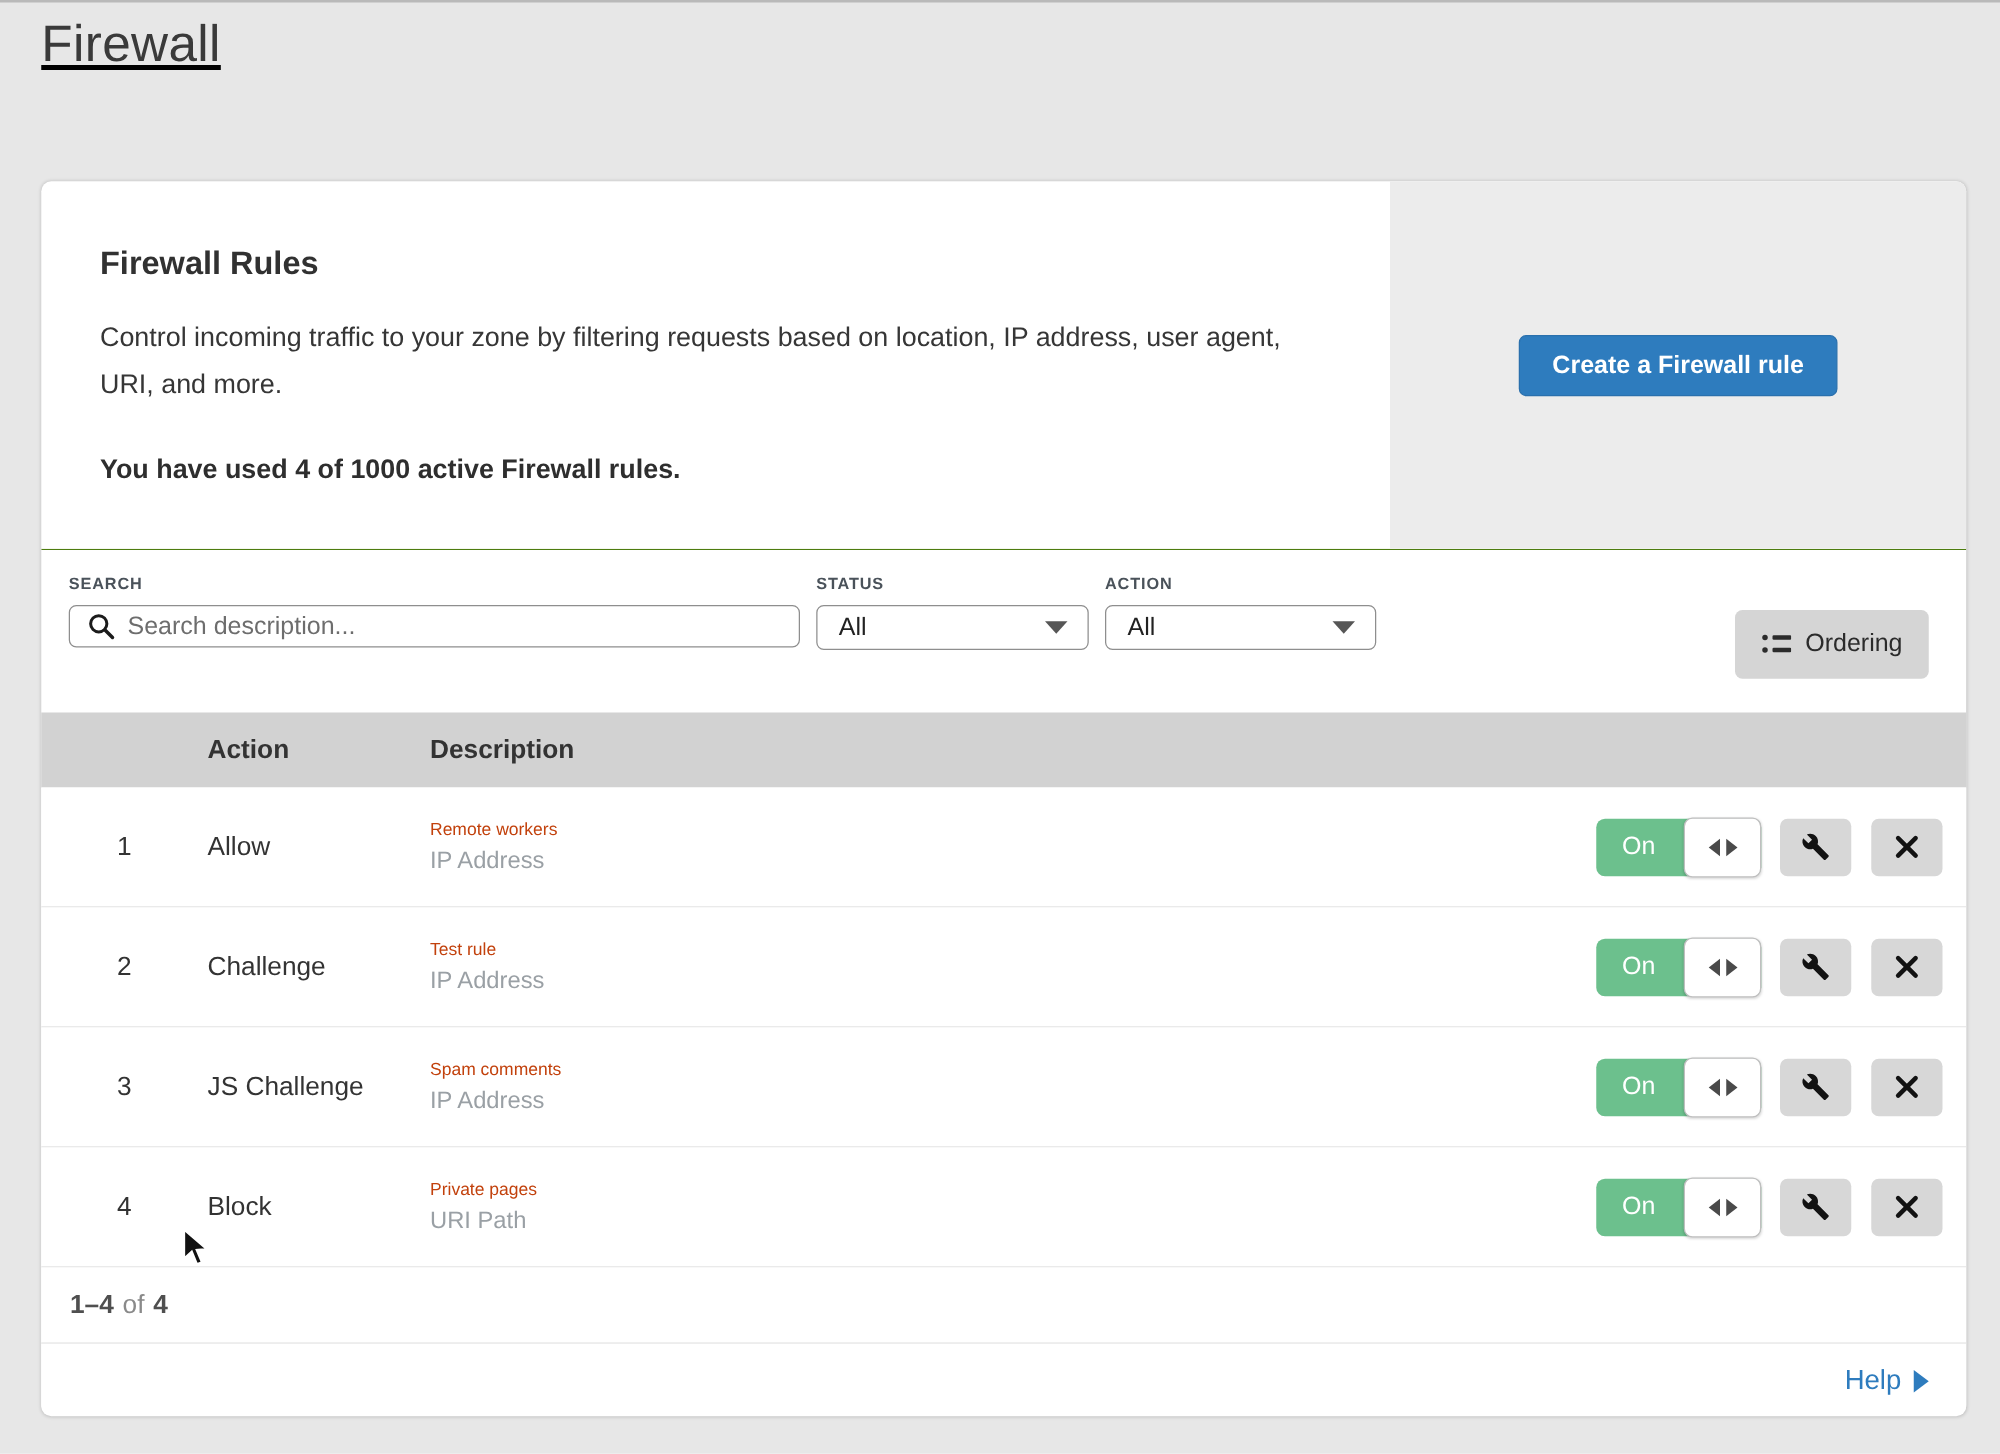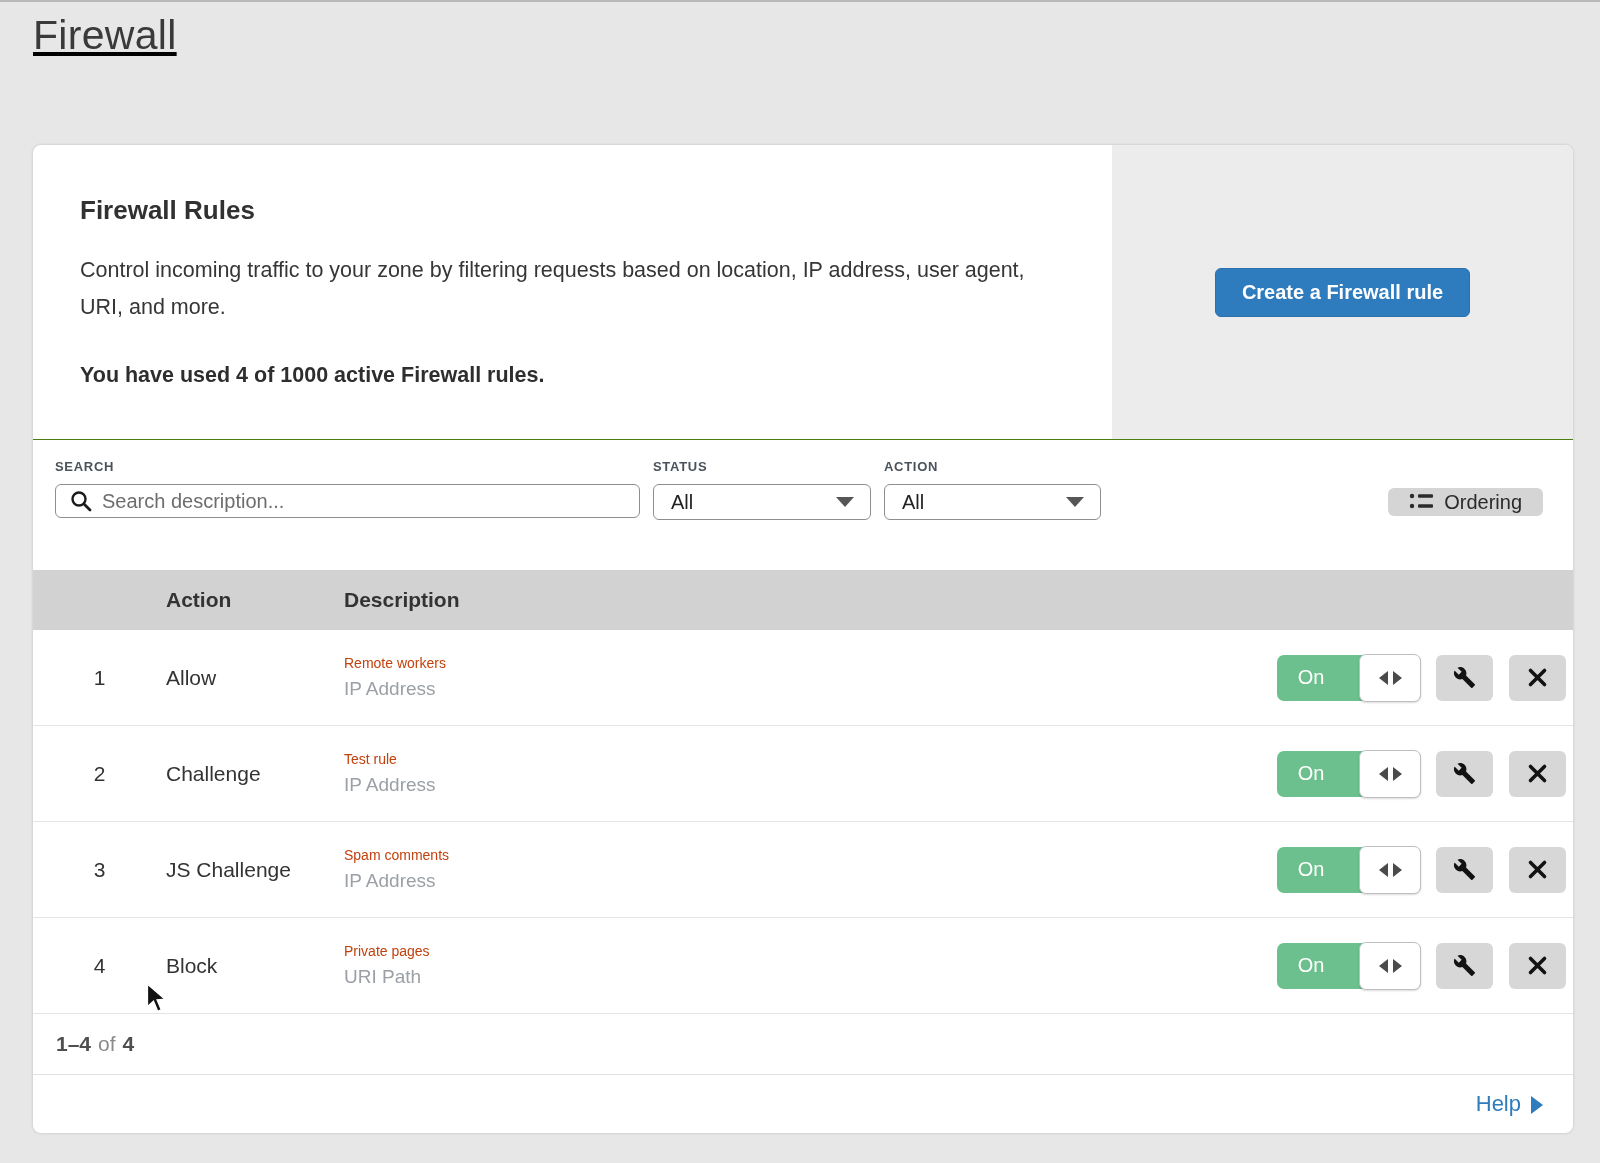--- a/index.html
+++ b/index.html
@@ -141,21 +141,21 @@
   .select-action { width: 217px; }
   .caret {
     width: 0; height: 0;
     border-left: 9px solid transparent;
     border-right: 9px solid transparent;
     border-top: 10px solid #565656;
   }
   .ordering-btn {
     margin-left: auto;
     margin-top: 29px;
-    height: 28px;
+    height: 55px;
     padding: 0 21px;
     background: #d5d5d5;
     border: none;
     border-radius: 6px;
     display: flex;
     align-items: center;
     gap: 11px;
     font-family: inherit;
     font-size: 20px;
     color: #2b2b2b;
@@ -189,21 +189,21 @@
     background: #fff;
   }
   .cell-num { font-size: 21px; color: #333; }
   .cell-action { font-size: 21px; color: #333; }
   .desc-title { font-size: 14px; color: #c2410c; margin-bottom: 7px; }
   .desc-sub { font-size: 19px; color: #9aa0a5; }
 
   
   .toggle {
     position: relative;
-    width: 144px;
+    width: 132px;
     height: 46px;
     border-radius: 7px;
     background: #6cc08d;
     cursor: pointer;
     flex: 0 0 auto;
   }
   .toggle-on-label {
     position: absolute;
     left: 0; top: 0;
     width: 68px; height: 100%;

